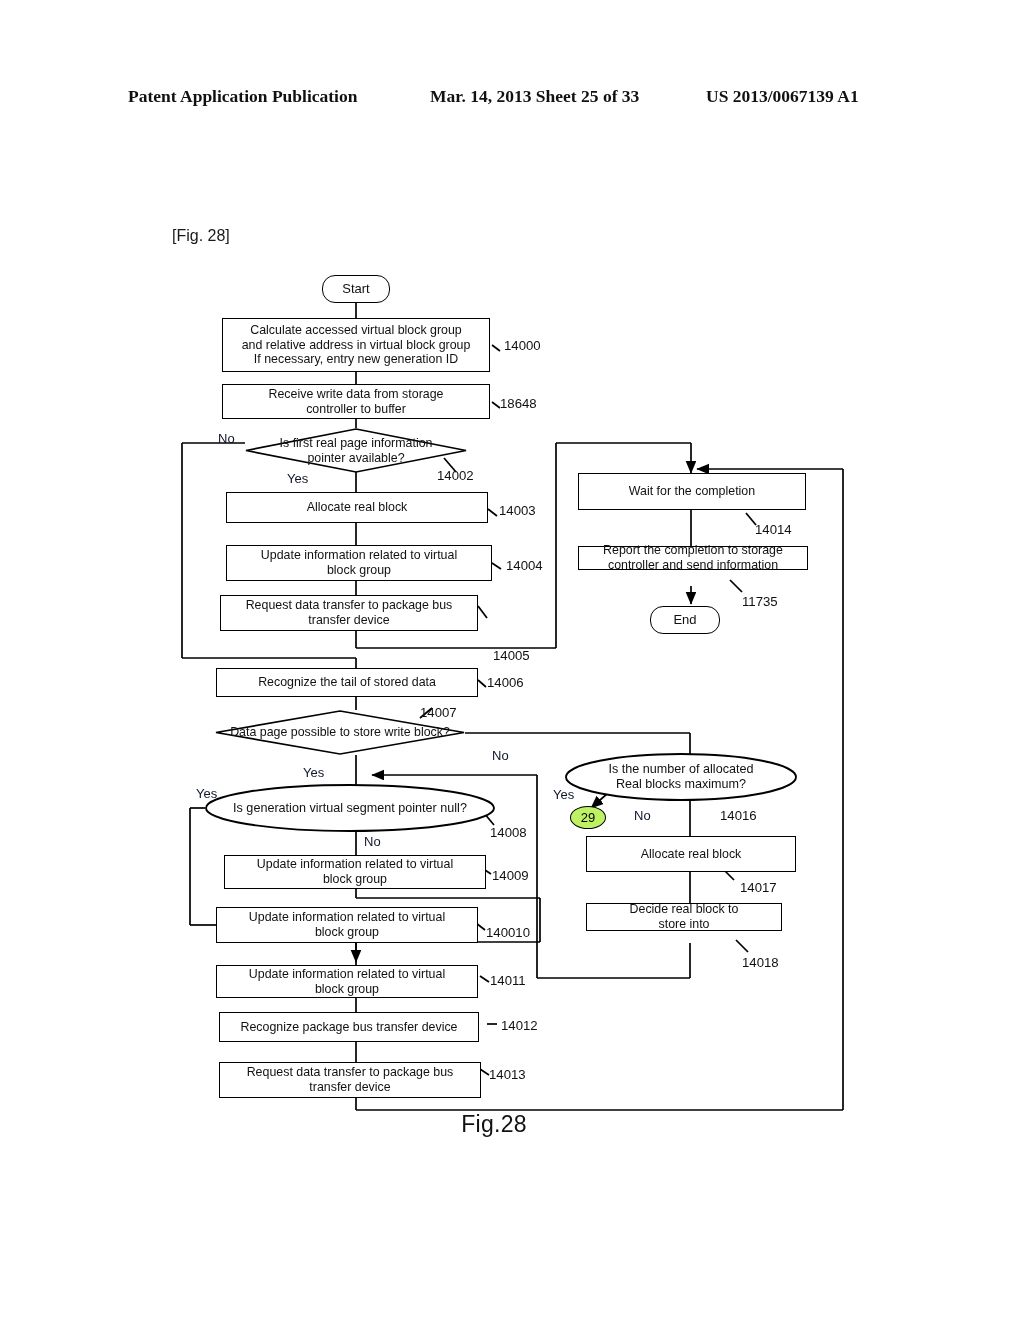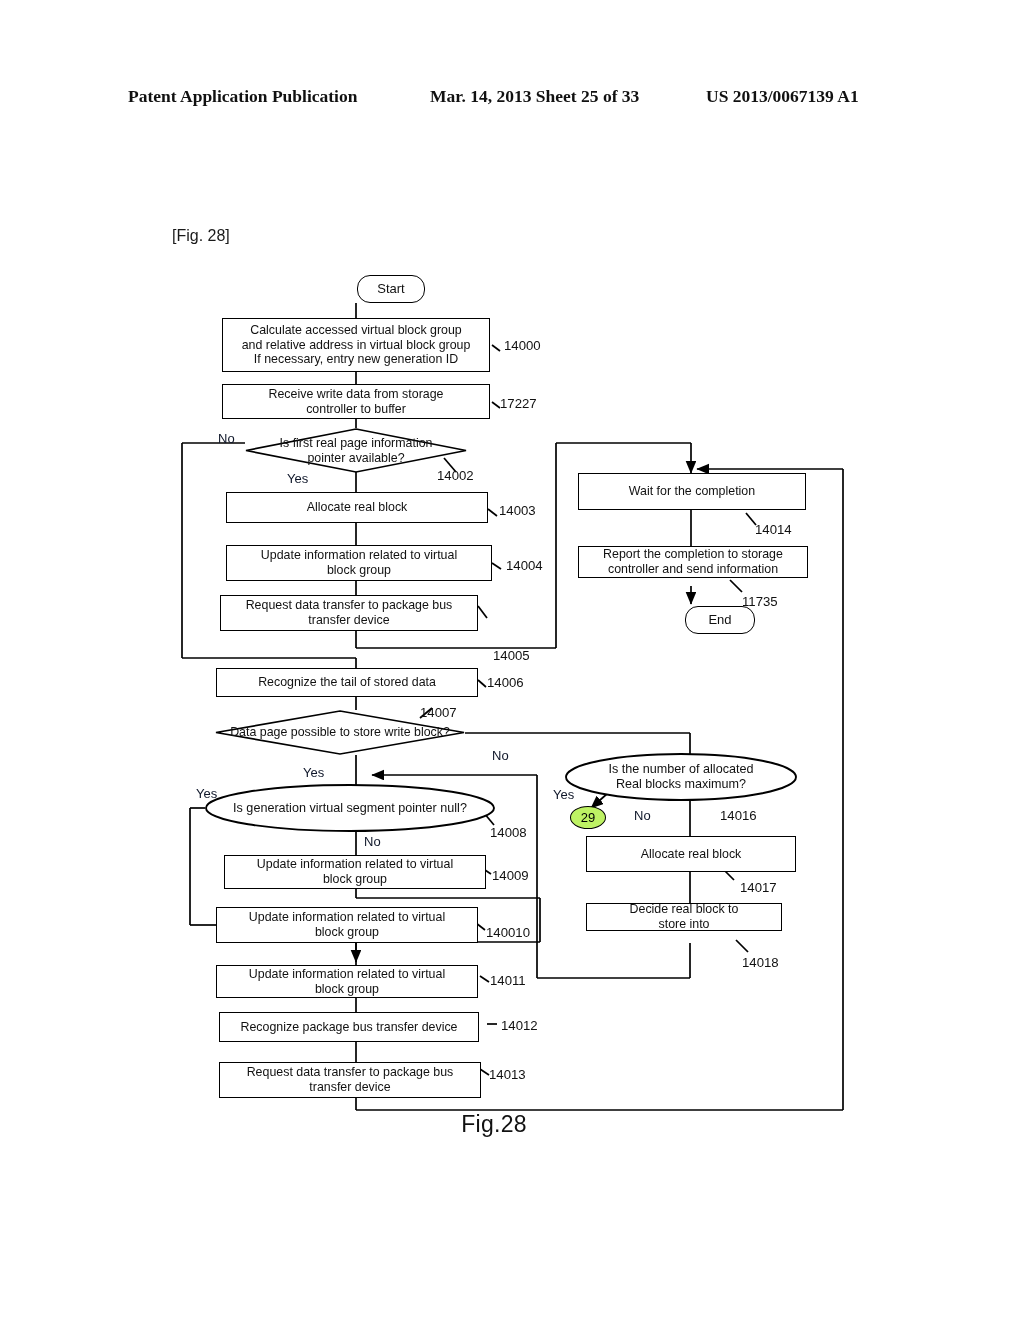--- a/index.html
+++ b/index.html
@@ -33,21 +33,21 @@
   #wires{position:absolute;left:0;top:0;width:1024px;height:1320px;}
 
   .node{
     position:absolute;box-sizing:border-box;
     display:flex;align-items:center;justify-content:center;
     text-align:center;background:#fff;
     border:1.7px solid #000;
     font-size:12.4px;line-height:1.18;color:#111;
     padding:2px 4px;
   }
-  .node.term{border-radius:13px;border-width:1.7px;font-size:13px;margin-left:35px;}
+  .node.term{border-radius:13px;border-width:1.7px;font-size:13px;}
   .node.diamond,.node.ellipse{border:none;background:transparent;}
   .dshape{position:absolute;left:0;top:0;width:100%;height:100%;}
   .dlabel{position:relative;z-index:2;font-size:12.4px;line-height:1.18;}
   .node.ellipse .dlabel{font-size:12.6px;}
 
   .tag{
     position:absolute;font-size:13.2px;color:#111;white-space:nowrap;
   }
   .lbl{
     position:absolute;font-size:13px;color:#0f172a;white-space:nowrap;
@@ -177,21 +177,21 @@
     <span>Calculate accessed virtual block group
 and relative address in virtual block group
 If necessary, entry new generation ID</span>
   </div>
   <div class="tag" style="left:504px;top:338px;">14000</div>
 
   <div class="node" style="left:222px;top:384px;width:268px;height:35px;white-space:pre-line;">
     <span>Receive write data from storage
 controller to buffer</span>
   </div>
-  <div class="tag" style="left:500px;top:396px;">17227</div>
+  <div class="tag" style="left:500px;top:396px;">18648</div>
 
   <div class="node diamond" style="left:245px;top:428px;width:222px;height:45px;">
     <svg class="dshape" viewBox="0 0 222 45" preserveAspectRatio="none">
       <polygon points="111,1 221,22.5 111,44 1,22.5" fill="#fff" stroke="#000" stroke-width="1.7" vector-effect="non-scaling-stroke"></polygon>
     </svg>
     <span class="dlabel" style="white-space:pre-line;">Is first real page information
 pointer available?</span>
   </div>
   <div class="tag" style="left:437px;top:468px;">14002</div>
   <div class="lbl" style="left:218px;top:431px;">No</div>
@@ -266,21 +266,21 @@
     <span>Request data transfer to package bus
 transfer device</span>
   </div>
   <div class="tag" style="left:489px;top:1067px;">14013</div>
 
   <div class="node" style="left:578px;top:473px;width:228px;height:37px;">
     <span>Wait for the completion</span>
   </div>
   <div class="tag" style="left:755px;top:522px;">14014</div>
 
-  <div class="node" style="left:578px;top:546px;width:230px;height:32px;white-space:pre-line;">
+  <div class="node" style="left:578px;top:546px;width:230px;height:24px;white-space:pre-line;">
     <span>Report the completion to storage
 controller and send information</span>
   </div>
   <div class="tag" style="left:742px;top:594px;">11735</div>
 
   <div class="node term" style="left:650px;top:606px;width:70px;height:28px;">
     <span>End</span>
   </div>
 
   <div class="node ellipse" style="left:565px;top:753px;width:232px;height:48px;">

